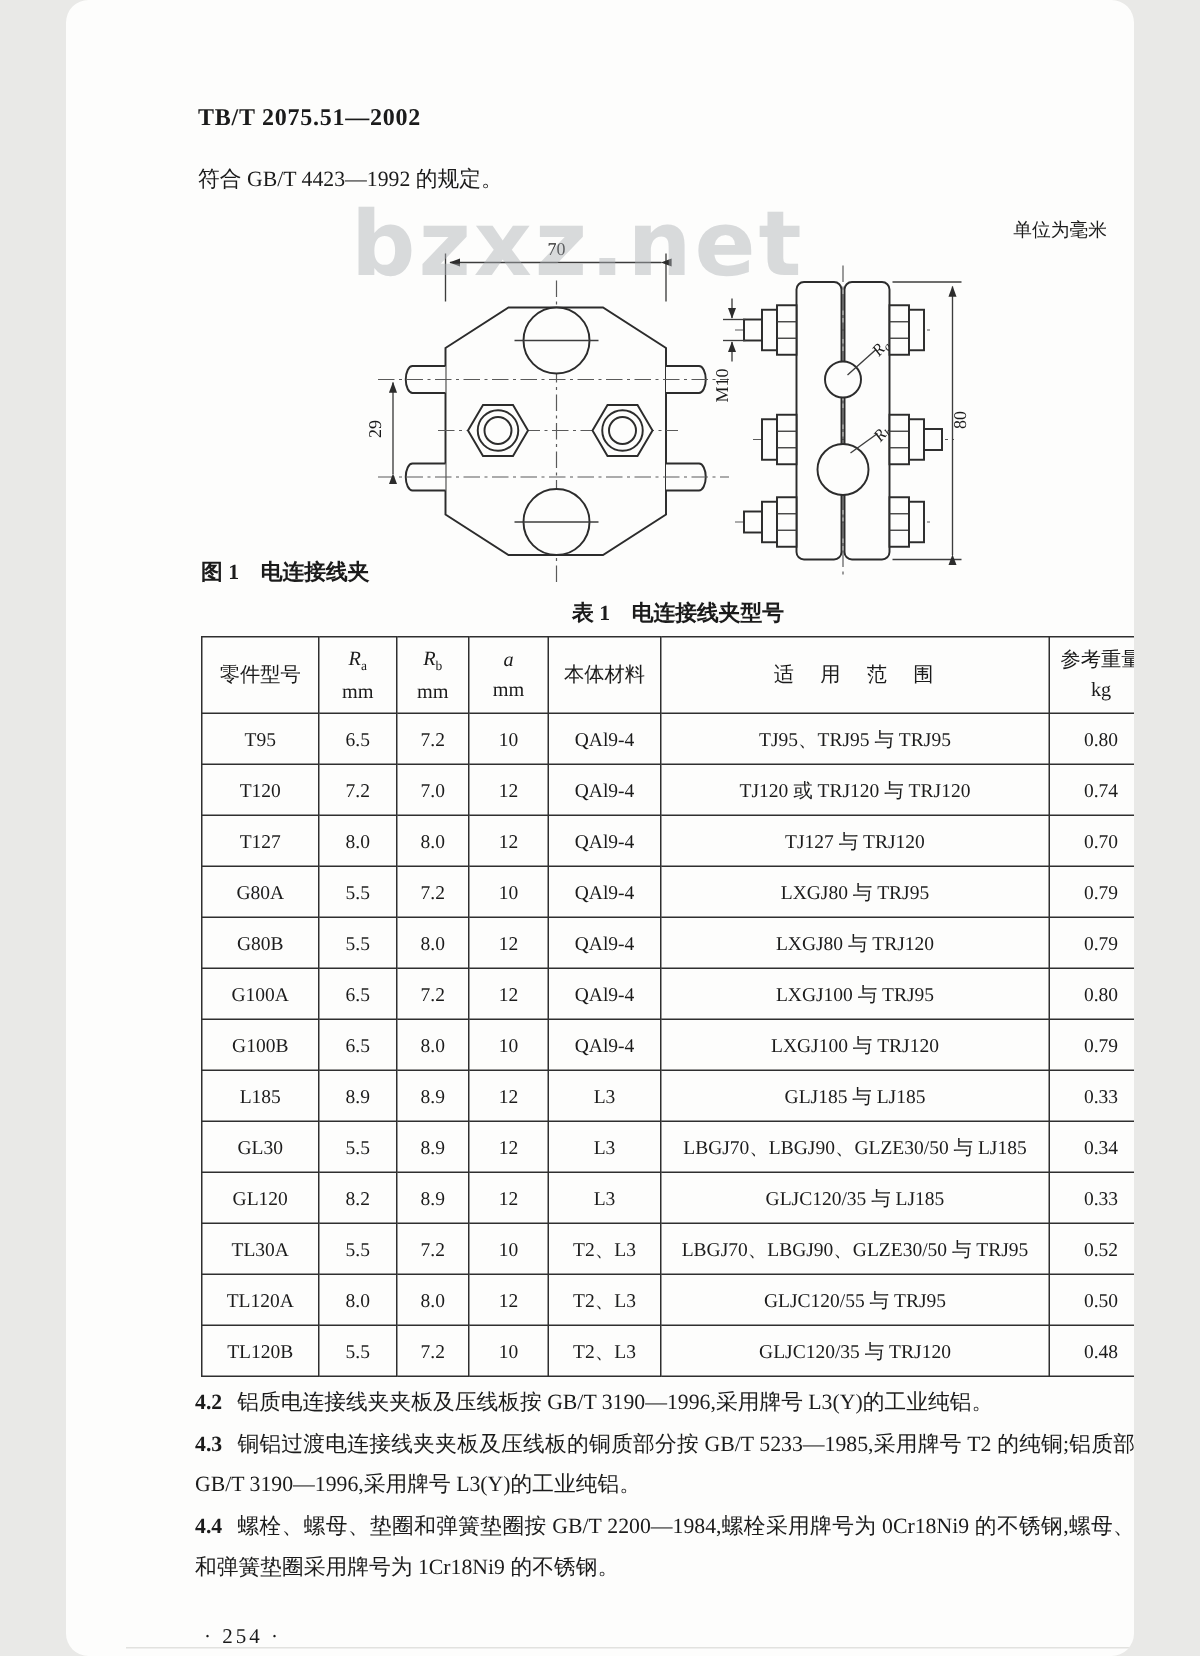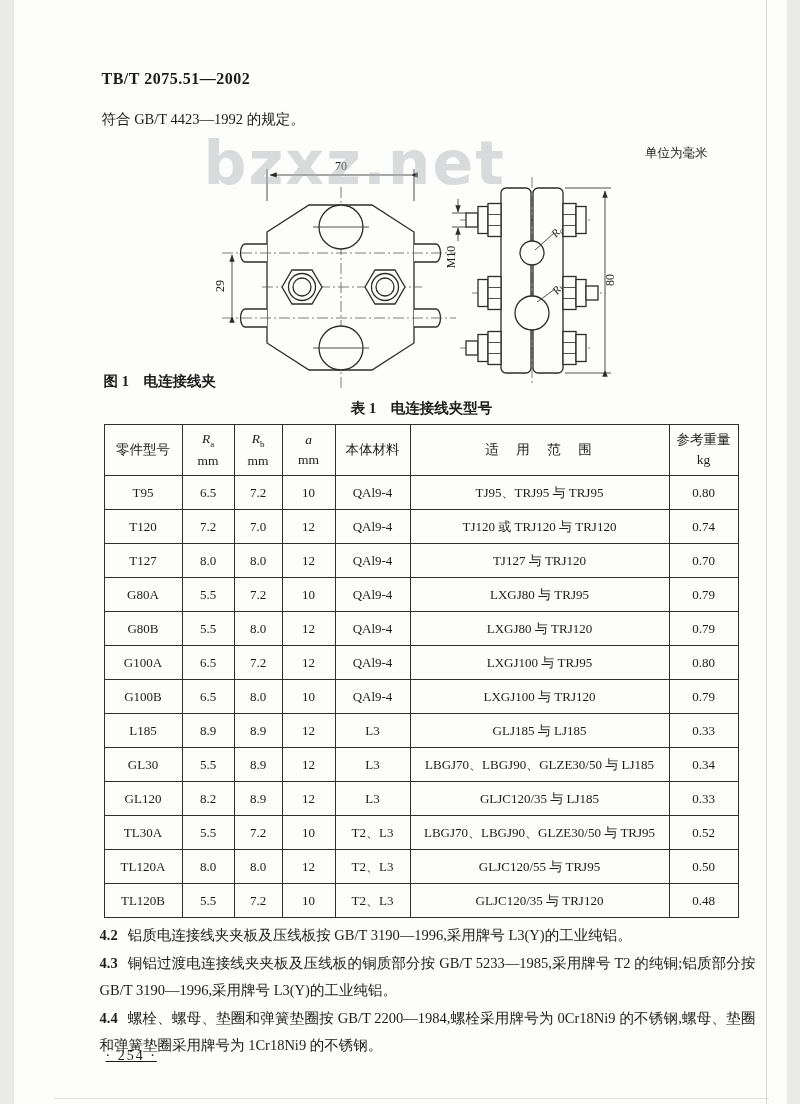--- a/index.html
+++ b/index.html
@@ -1,23 +1,24 @@
 <!DOCTYPE html>
 <html><head>
 <meta charset="utf-8">
 <style>
   html,body{margin:0;padding:0;background:#e9e9e7;}
   .page{
     position:relative;
-    width:773px;height:1104px;
+    width:712px;height:1104px;
     margin:0 auto;
     background:#fdfdfc;
     overflow:hidden;
     font-family:"Liberation Serif","DejaVu Serif",serif;
     color:#1b1b1b;
+    border-radius:15px;
   }
   .edge-right{position:absolute;left:752px;top:0;width:1px;height:1104px;background:#d5d5d2;}
   .edge-bottom{position:absolute;left:40px;top:1098px;width:715px;height:1px;background:#e2e2df;}
 
   .std-code{position:absolute;left:88px;top:70px;font-weight:bold;font-size:16px;letter-spacing:.5px;}
   .intro{position:absolute;left:88px;top:110px;font-size:14.5px;}
 
   .watermark{
     position:absolute;left:190px;top:133px;
     font-family:"DejaVu Sans","Liberation Sans",sans-serif;
@@ -54,21 +55,21 @@
   th.h-range{letter-spacing:2px;margin-top:46px;}
   td.c0{text-align:left;padding-left:12px;margin-left:20px;}
   td.c5{text-align:left;padding-left:12px;}
   .hdr-sub{font-size:9px;}
   .hdr-it{font-style:italic;}
 
   .notes{position:absolute;left:86px;top:922px;width:656px;font-size:14.5px;line-height:27px;text-align:justify;z-index:2;}
   .notes p{margin:0 0 1px 0;}
   .notes .num{font-weight:bold;margin-right:10px;}
 
-  .page-num{position:absolute;left:92px;top:1048px;font-size:14px;letter-spacing:2px;text-decoration:underline;}
+  .page-num{position:absolute;left:92px;top:1084px;font-size:14px;letter-spacing:2px;}
 </style>
 </head>
 <body>
 
 <div class="page">
 
   <div class="edge-right"></div>
   <div class="edge-bottom"></div>
 
   <div class="std-code">TB/T 2075.51—2002</div>

